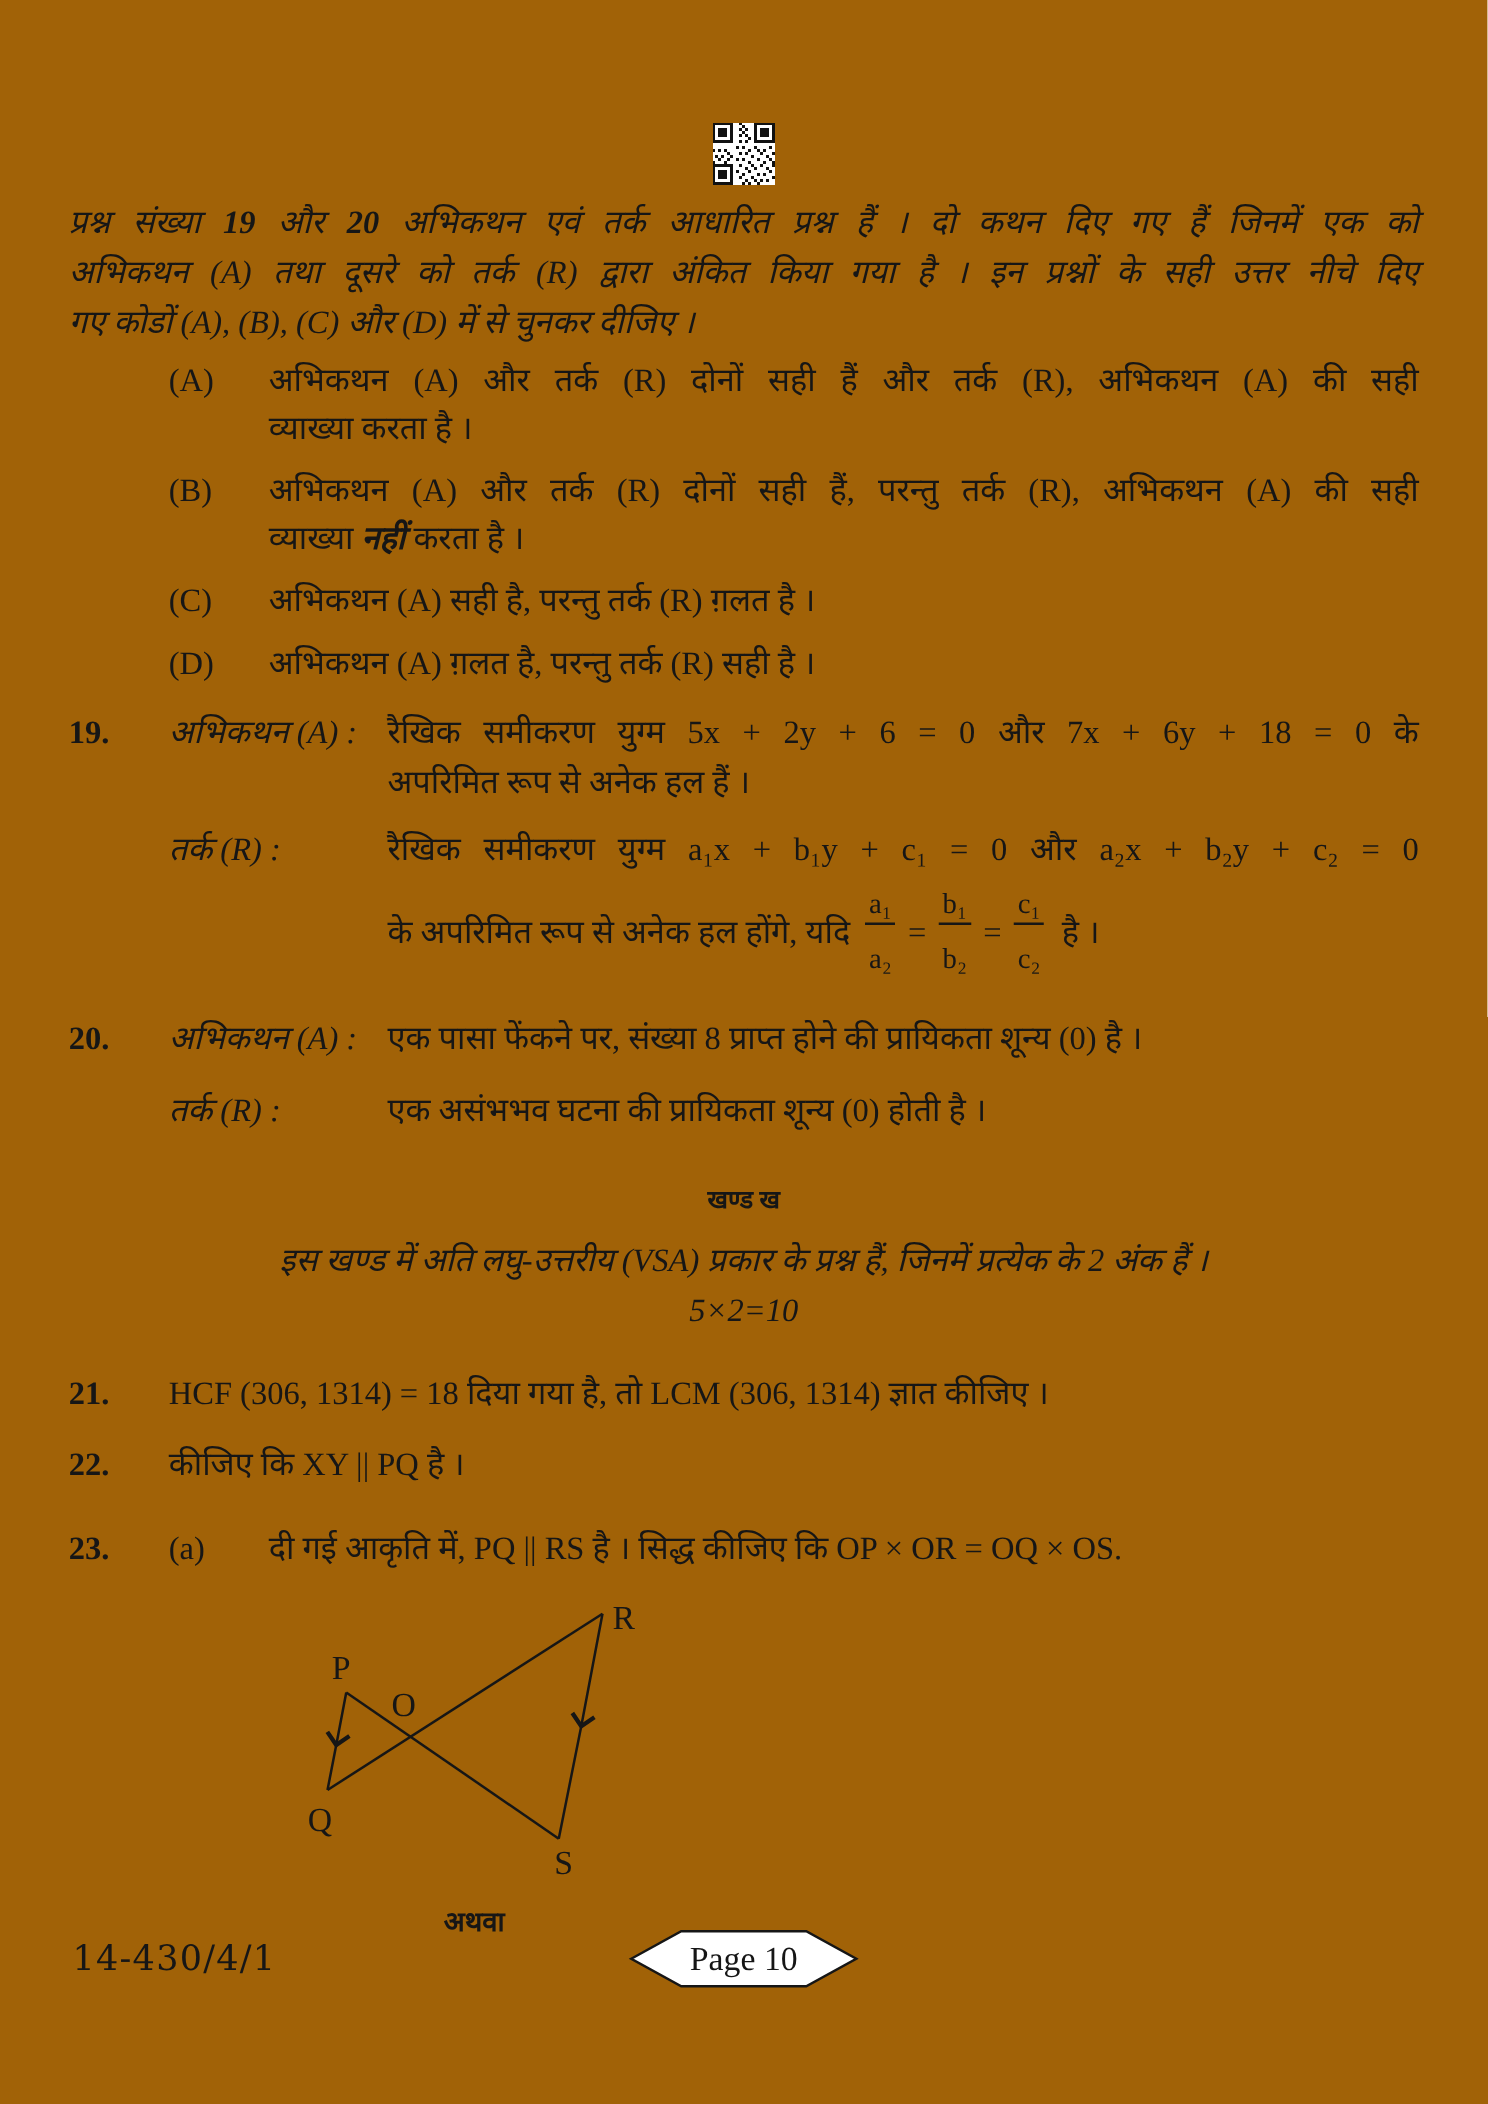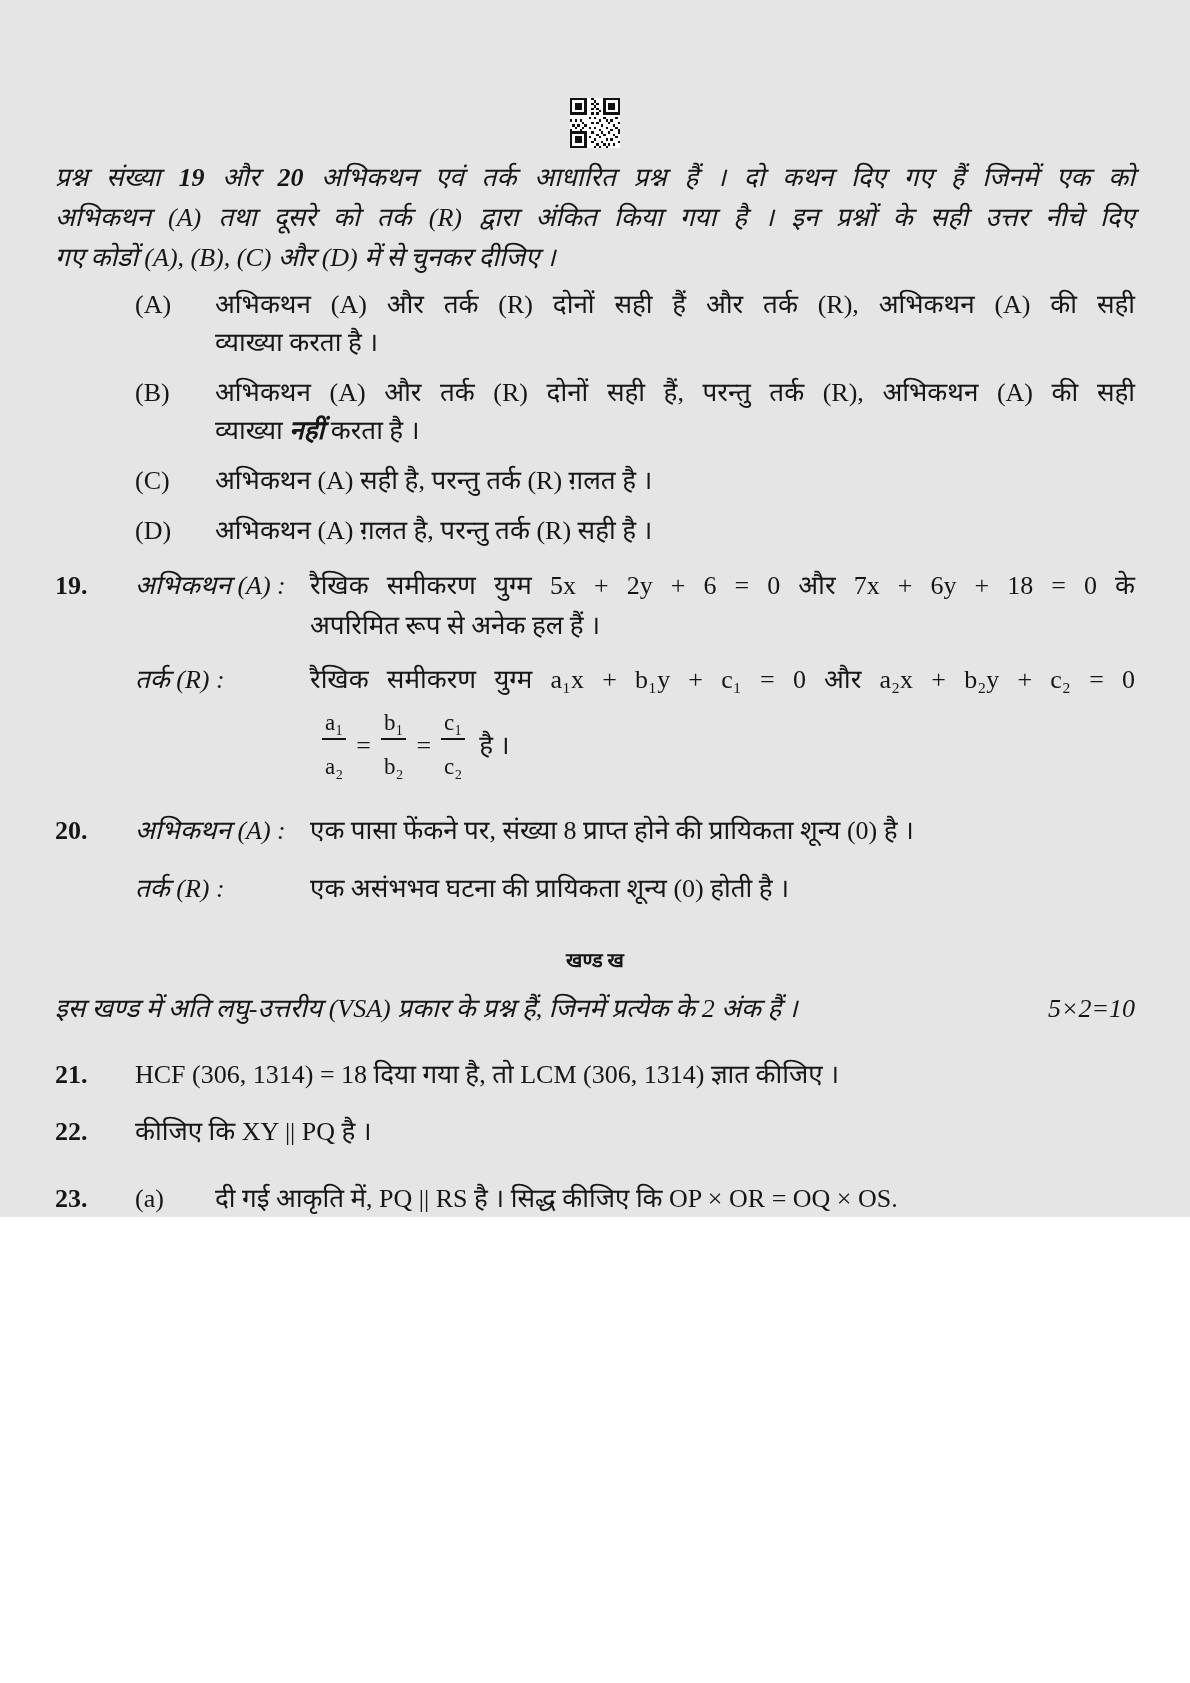--- a/index.html
+++ b/index.html
@@ -1,17 +1,17 @@
 <!DOCTYPE html>
 <html><head>
 <meta charset="utf-8">
 <style>
   html,body { margin:0; padding:0; background:#ffffff; }
   .page {
-    position:relative; width:1190px; height:1217px; background:#e5e5e5;
+    position:relative; width:1190px; height:1683px; background:#a16207;
     font-family:"Liberation Serif","DejaVu Serif",serif; color:#161616;
     overflow:hidden;
   }
   .content { padding:0 55px; font-size:26px; }
 
   .qr-row { text-align:center; margin-top:98px; height:50px; }
 
   .para { margin-top:10px; }
   .line { line-height:40px; }
   .oline { line-height:38px; }
@@ -31,21 +31,21 @@
 
   .frac-line { display:flex; align-items:center; margin-top:10px; line-height:1.2; }
   .frac { display:inline-flex; flex-direction:column; align-items:center;
           font-size:23px; line-height:1.15; margin:0 4px;gap:12px; }
   .frac .fn { border-bottom:2px solid #161616; padding:0 3px 2px; }
   .frac .fd { padding-top:2px; }
   .feq { margin:0 6px; }
   .frac-tail { margin-left:10px; }
 
   .sec-title { text-align:center; font-weight:bold; font-size:20px; margin-top:32px; line-height:38px; }
-  .vsa { display:flex; justify-content:space-between; align-items:center; font-style:italic; margin-top:10px; line-height:40px; }
+  .vsa { display:flex; justify-content:space-between; align-items:center; font-style:italic; margin-top:10px; line-height:40px;flex-direction:column; }
 
   .fig-wrap { margin-top:10px; margin-left:160px; width:320px; }
   .or-text { font-weight:bold; font-size:22px; margin-top:8px; margin-left:300px; line-height:38px; }
 
   .footer-code { position:absolute; left:58px; top:1550px; font-size:28px; letter-spacing:1px; font-family:"DejaVu Serif","Liberation Serif",serif; }
   .page-badge { position:absolute; left:503px; top:1542px; width:184px; height:50px; }
   .page-badge svg { display:block; }
 </style>
 </head>
 <body>
@@ -119,20 +119,21 @@
           <div class="line j">रैखिक समीकरण युग्म 5x + 2y + 6 = 0 और 7x + 6y + 18 = 0  के</div>
           <div class="line">अपरिमित रूप से अनेक हल हैं ।</div>
         </div>
       </div>
       <div class="qrow" style="margin-top:14px">
         <div></div>
         <div class="line qlabel">तर्क (R) :</div>
         <div>
           <div class="line j">रैखिक समीकरण युग्म a₁x + b₁y + c₁ = 0 और a₂x + b₂y + c₂ = 0</div>
           <div class="frac-line">
+            <span>के अपरिमित रूप से अनेक हल होंगे, यदि</span>
             <span class="frac" style="margin-left:12px">
                 <span class="fn">a₁</span>
                 <span class="fd">a₂</span>
               </span>
             <span class="feq">=</span>
             <span class="frac">
                 <span class="fn">b₁</span>
                 <span class="fd">b₂</span>
               </span>
             <span class="feq">=</span>

